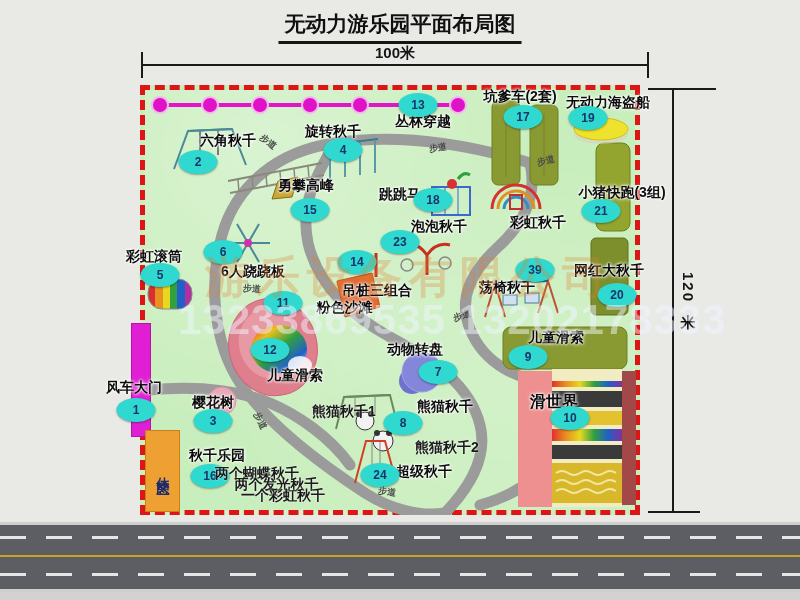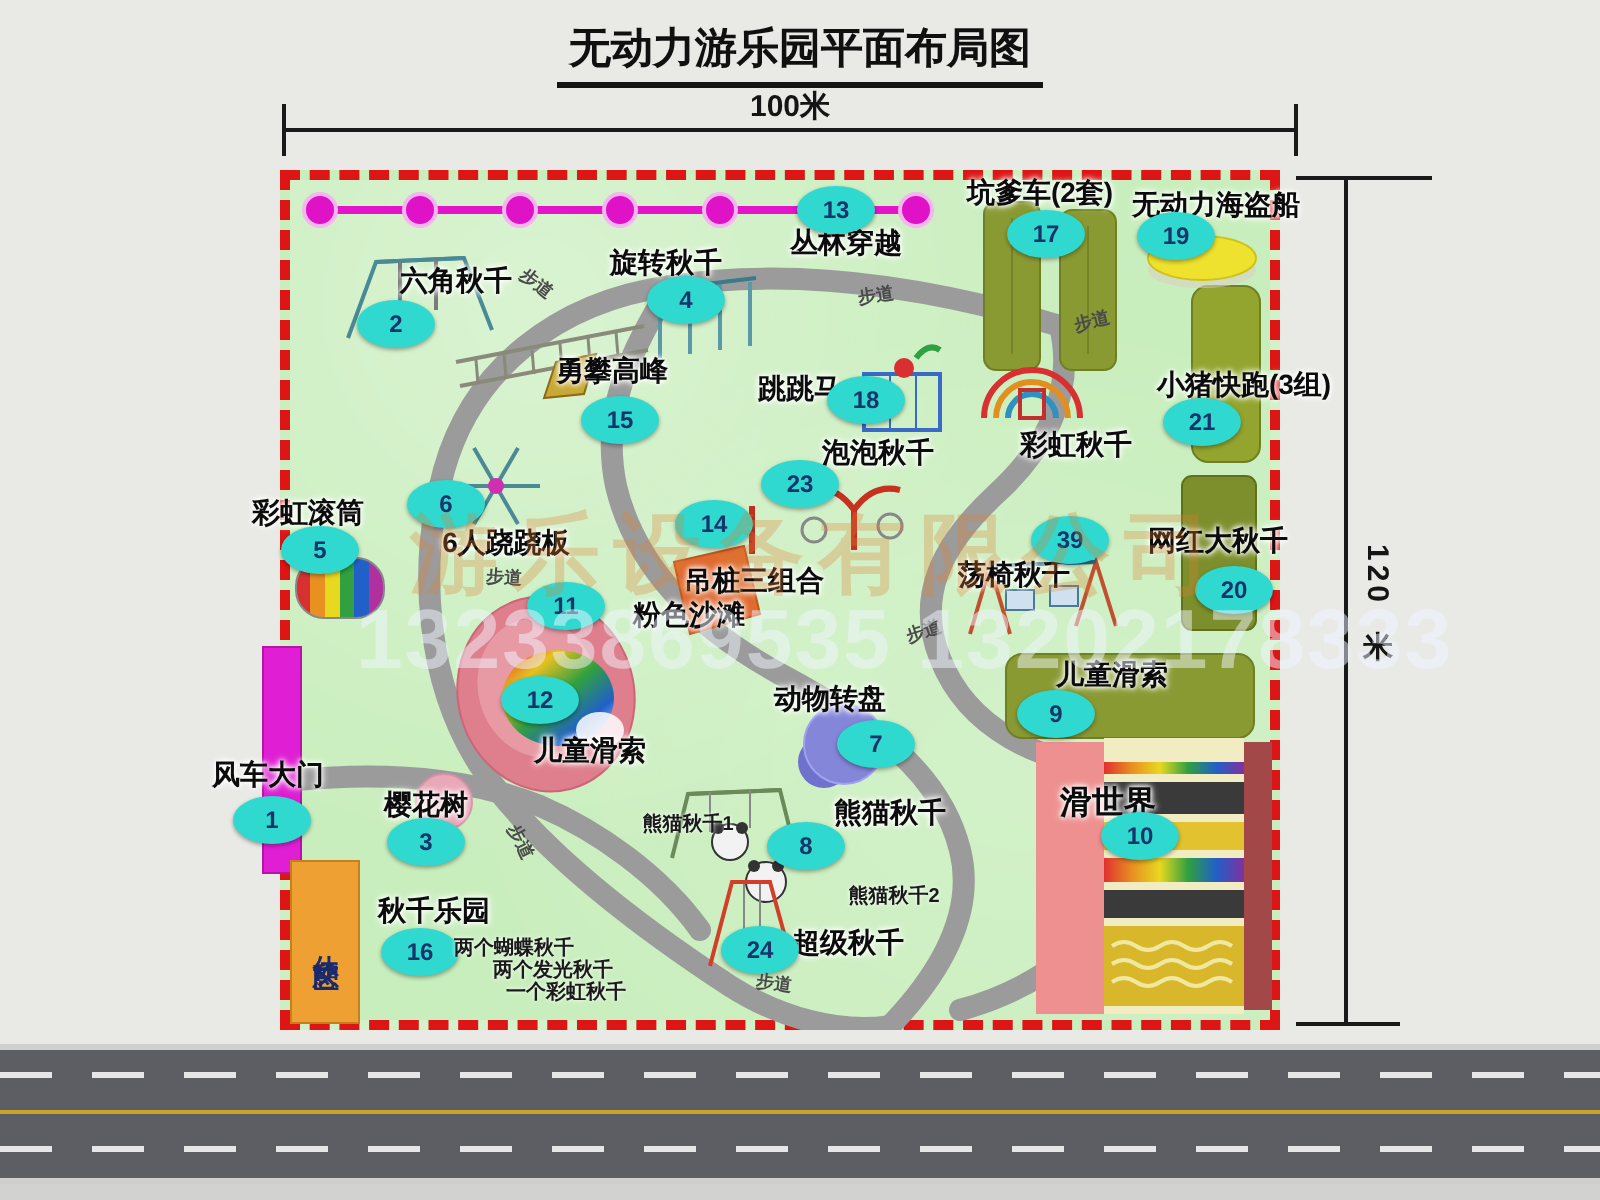--- a/index.html
+++ b/index.html
@@ -26,21 +26,21 @@
        background-image:radial-gradient(ellipse at 25% 15%,rgba(255,255,255,.30),rgba(255,255,255,0) 55%),
                         radial-gradient(ellipse at 75% 70%,rgba(255,255,255,.18),rgba(255,255,255,0) 55%);}
   .map-inner{position:absolute;left:-5px;top:-5px;width:500px;height:430px;}
   .shape-layer{position:absolute;left:0;top:0;z-index:1;}
   .marker-layer{position:absolute;left:0;top:0;width:500px;height:430px;z-index:3;}
 
   .label{position:absolute;transform:translate(-50%,-50%);white-space:nowrap;
          font-size:14px;font-weight:bold;color:#0c0c0c;
          text-shadow:0 0 2px #fff,0 0 3px #fff,0 0 4px rgba(255,255,255,.8);}
   .sublabel{position:absolute;transform:translate(-50%,-50%);white-space:nowrap;
-         font-size:10px;font-weight:bold;color:#1a1a1a;
+         font-size:14px;font-weight:bold;color:#1a1a1a;
          text-shadow:0 0 2px #fff;}
   .badge{position:absolute;transform:translate(-50%,-50%);width:39px;height:24px;border-radius:50%;
          background:#2fd9cf;color:#17356b;font-size:12px;font-weight:bold;
          display:flex;align-items:center;justify-content:center;
          box-shadow:0 1px 2px rgba(0,0,0,.35);}
   .pathlabel{position:absolute;font-size:9px;font-weight:bold;color:#4a4a4a;white-space:nowrap;}
 
   .rest-box{position:absolute;left:5px;top:345px;width:33px;height:80px;z-index:2;
          background:#efa033;border:1px solid #c97f18;display:flex;align-items:center;justify-content:center;
          writing-mode:vertical-rl;font-size:13px;font-weight:bold;color:#1a2a6e;letter-spacing:3px;}

